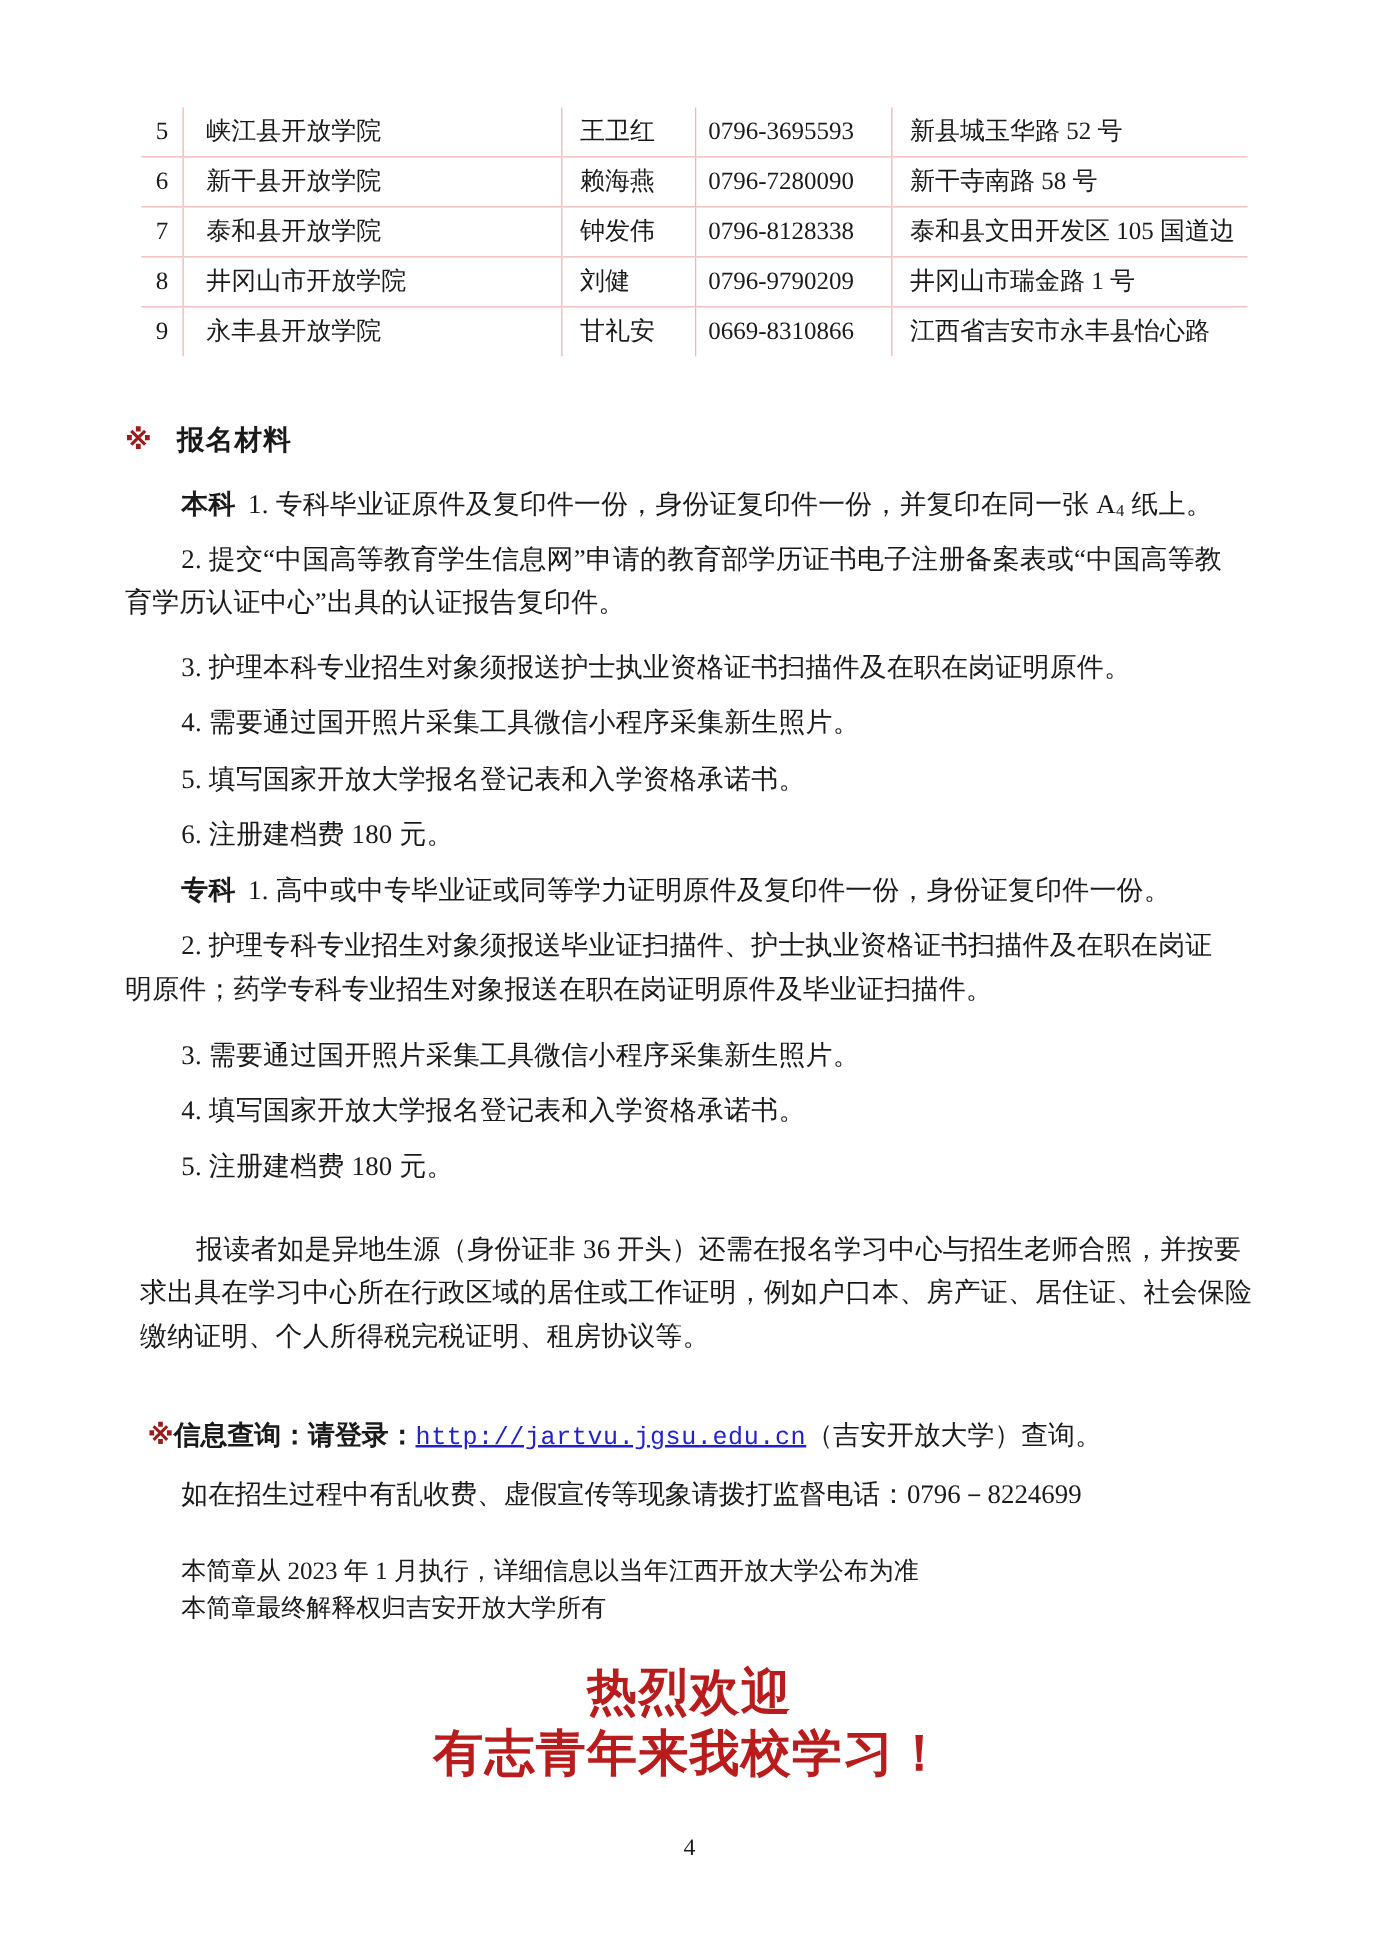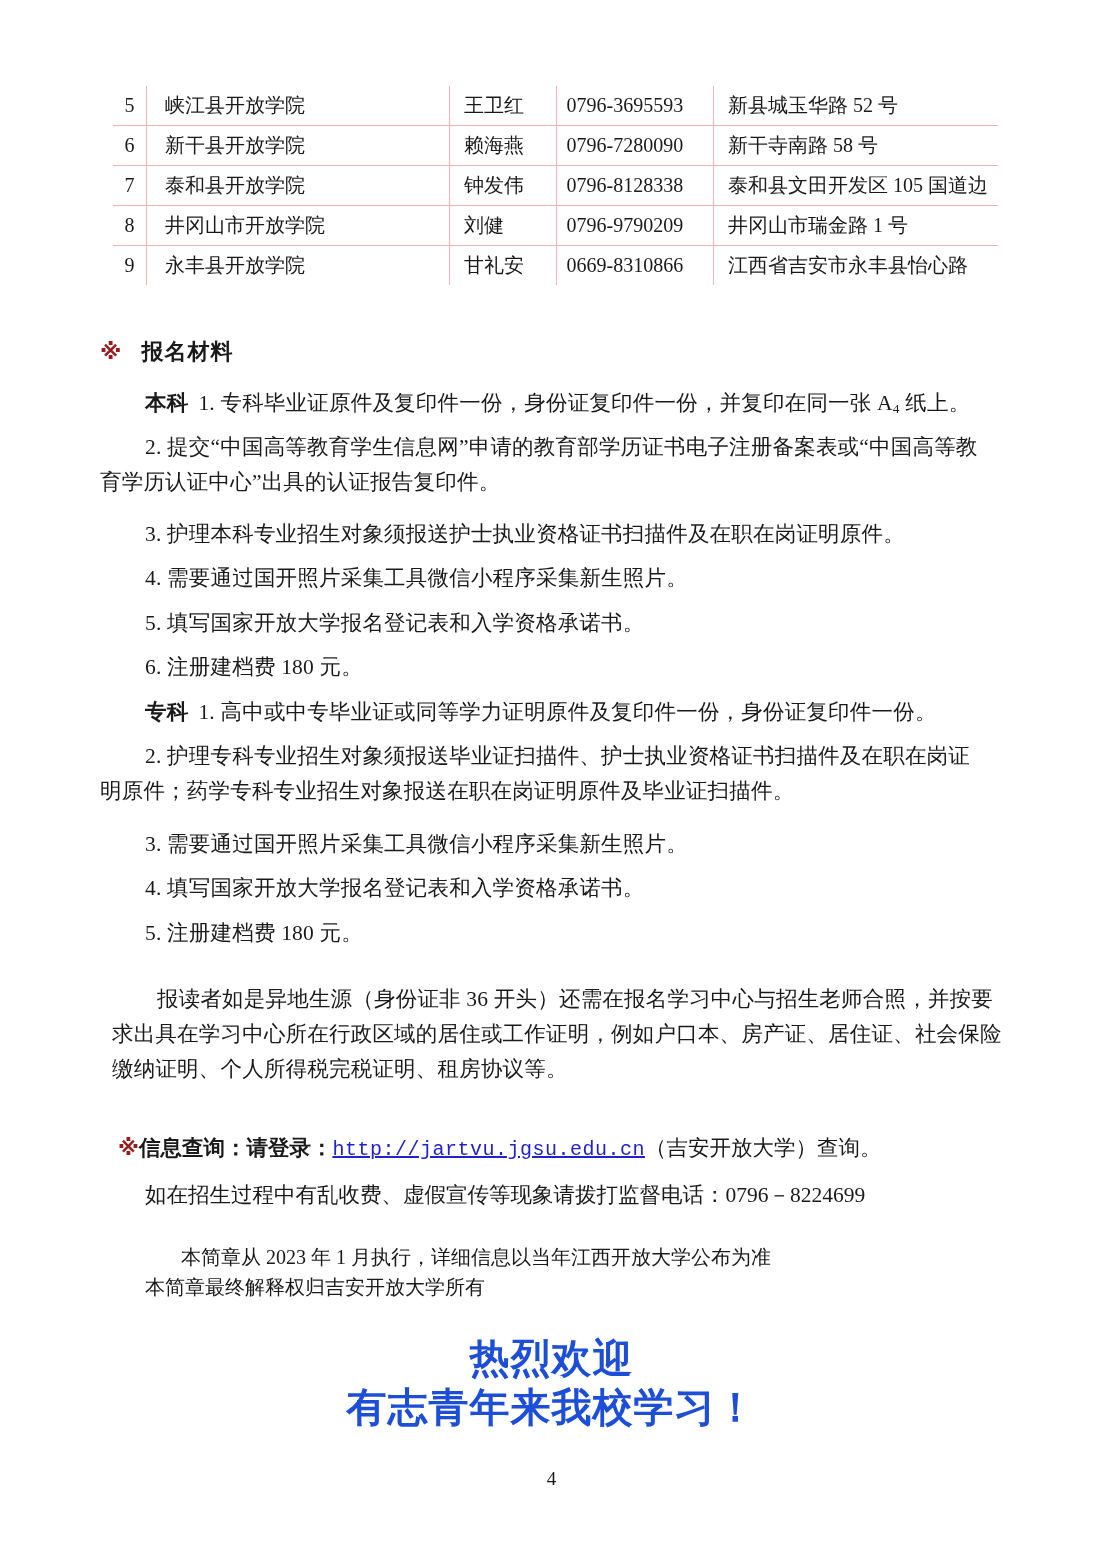--- a/index.html
+++ b/index.html
@@ -109,23 +109,23 @@
     white-space: nowrap;
   }
 
   
   .welcome {
     position: absolute;
     left: 0;
     right: 0;
     top: 1334px;
     text-align: center;
-    font-family: Liberation Sans, sans-serif;
+    font-family: Liberation Mono, monospace;
     font-weight: bold;
-    color: #1d4ed8;
+    color: #b91c1c;
     line-height: 1.22;
     letter-spacing: 1px;
   }
   .welcome .l1 { font-size: 40px; }
   .welcome .l2 { font-size: 40px; }
 
   
   .page-number {
     position: absolute;
     left: 0;
@@ -233,21 +233,21 @@
   <div class="para" style="left:112px; top:982px; width:890px; text-indent:45px;">
     <span>报读者如是异地生源（身份证非 36 开头）还需在报名学习中心与招生老师合照，并按要求出具在学习中心所在行政区域的居住或工作证明，例如户口本、房产证、居住证、社会保险缴纳证明、个人所得税完税证明、租房协议等。</span>
   </div>
 
   <div class="info-query">
     <span class="mark-red b">※</span><span class="lead">信息查询：请登录：</span><a class="url" href="#">http://jartvu.jgsu.edu.cn</a><span>（吉安开放大学）查询。</span>
   </div>
 
   <div class="supervise">如在招生过程中有乱收费、虚假宣传等现象请拨打监督电话：0796－8224699</div>
 
-  <div class="footnote" style="top:1243px;margin-left:36px;">本简章从 2023 年 1 月执行，详细信息以当年江西开放大学公布为准</div>
+  <div class="footnote" style="top:1243px;">本简章从 2023 年 1 月执行，详细信息以当年江西开放大学公布为准</div>
   <div class="footnote" style="top:1273px;">本简章最终解释权归吉安开放大学所有</div>
 
   <div class="welcome">
     <div class="l1">热烈欢迎</div>
     <div class="l2">有志青年来我校学习！</div>
   </div>
 
   <div class="page-number">4</div>
 
 </div>

